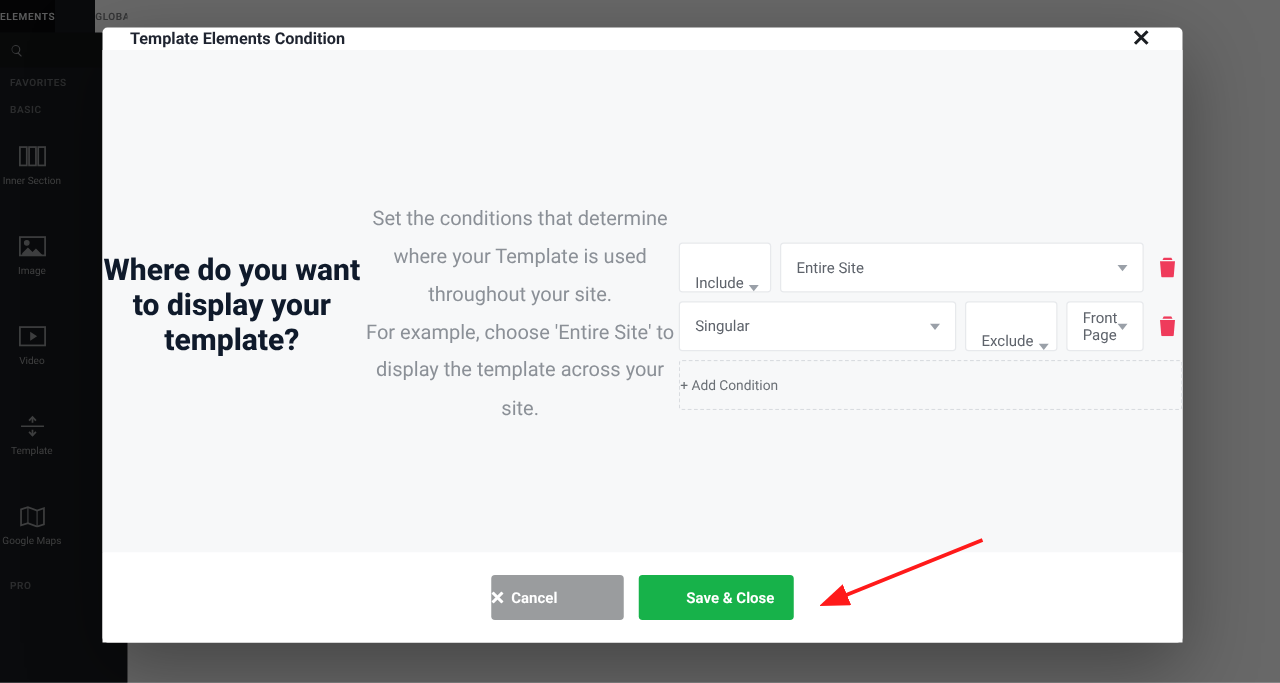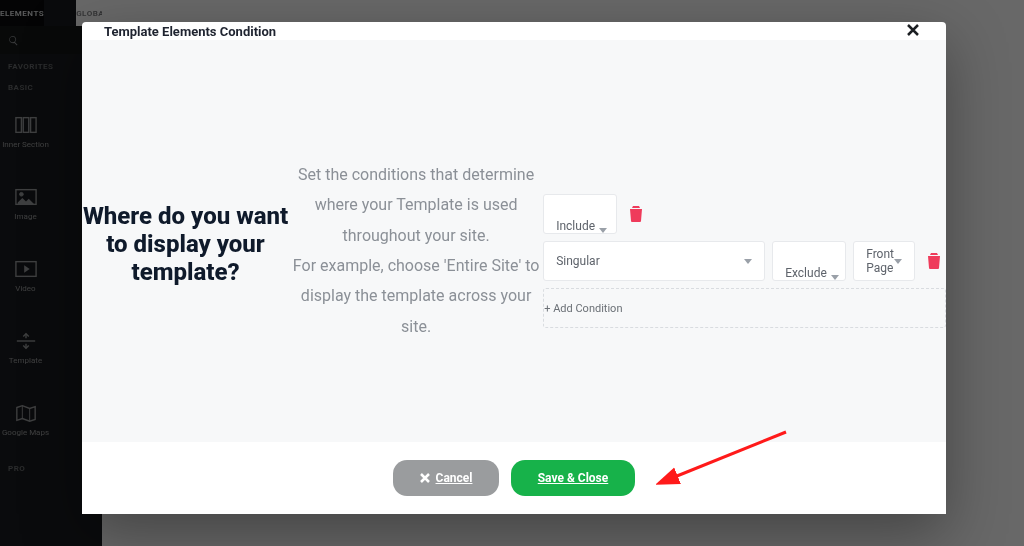--- a/index.html
+++ b/index.html
@@ -42,24 +42,24 @@
   .include-field { width: 74px; justify-content: space-between; align-items: flex-end; }
   .include-field .caret { margin-left: 4px; }
   .wide-field { flex: 1; justify-content: space-between; }
   .caret { width: 0; height: 0; border-left: 4px solid transparent; border-right: 4px solid transparent; border-top: 5px solid #9aa0a8; }
   .trash { width: 24px; display: flex; align-items: center; justify-content: center; }
   .trash svg { width: 14px; height: 16px; fill: #ef3b5b; }
 
   .add-row { margin-top: 2px; border: 1px dashed #d9dce0; border-radius: 3px; height: 40px; display: flex; align-items: center; font-size: 11px; color: #6b7076; }
 
   .modal-foot { height: 72px; background: #fff; display: flex; align-items: center; justify-content: center; gap: 12px; }
-  .btn { height: 36px; border-radius: 14px; display: flex; align-items: center; justify-content: center; font-size: 12px; font-weight: 700; cursor: pointer; text-decoration: underline; }
+  .btn { height: 36px; border-radius: 3px; display: flex; align-items: center; font-size: 12px; font-weight: 700; cursor: pointer; }
   .btn-cancel { width: 106px; background: #9a9c9e; color: #fff; gap: 6px; }
   .btn-cancel svg { width: 10px; height: 10px; stroke: #fff; stroke-width: 2.5; }
-  .btn-save { width: 124px; background: #17b24a; color: #fff; }
+  .btn-save { width: 124px; background: #17b24a; color: #fff; padding-left: 38px; }
 
   
   .arrow { position: absolute; left: 656px; top: 424px; pointer-events: none; }
 </style>
 </head>
 <body>
 
 <div class="editor">
   <div class="sidebar">
     <div class="sb-tabs">
@@ -139,20 +139,24 @@
     <div class="hero-sub">
       <div>Set the conditions that determine where your Template is used throughout your site.</div>
       <div>For example, choose 'Entire Site' to display the template across your site.</div>
     </div>
 
     <div class="conditions">
 
       <div class="row">
         <div class="field include-field">
           <span>Include</span>
+          <span class="caret"></span>
+        </div>
+        <div class="field wide-field">
+          <span>Entire Site</span>
           <span class="caret"></span>
         </div>
         <div class="trash">
           <svg viewBox="0 0 14 16">
               <path d="M1 3h12l-1 12a1 1 0 01-1 1H3a1 1 0 01-1-1L1 3zm3-3h6l1 2H3l1-2z"></path>
             </svg>
         </div>
       </div>
 
       <div class="row">

